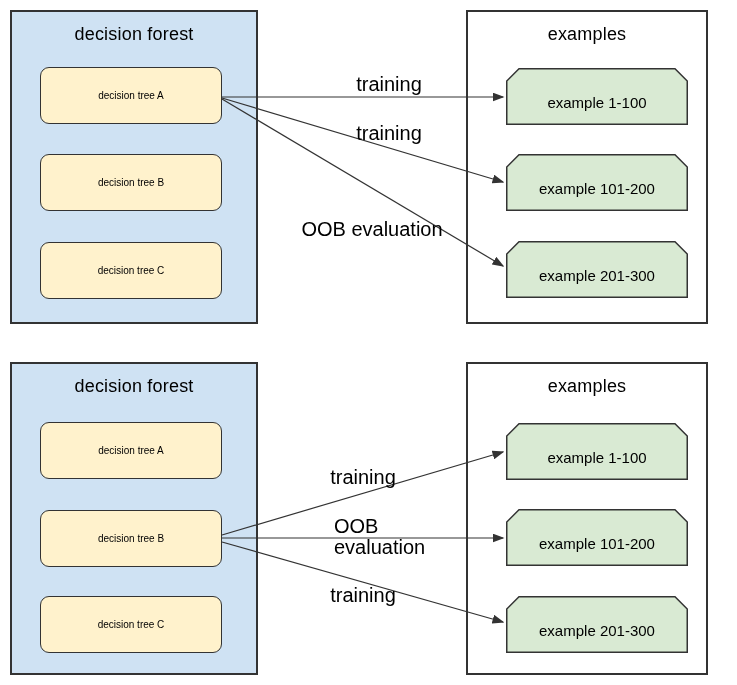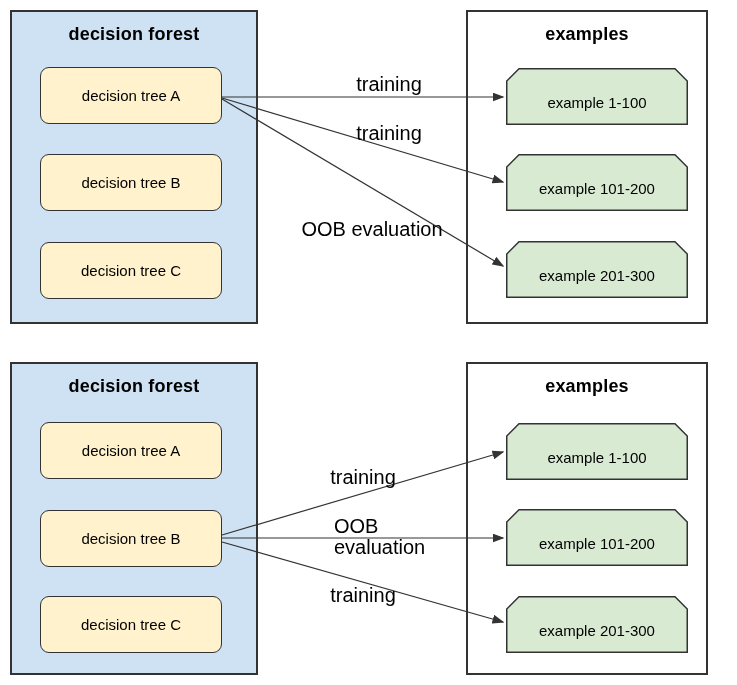--- a/index.html
+++ b/index.html
@@ -20,35 +20,35 @@
     position: absolute;
     box-sizing: border-box;
     border: 2px solid var(--border, #333333);
   }
   .forest-box { background: var(--forest-fill, #cfe2f3); }
   .examples-box { background: #ffffff; }
   .box-title {
     margin-top: 12px;
     text-align: center;
     font-size: 18px;
-    font-weight: bold;
+    font-weight: normal;
     letter-spacing: 0.2px;
   }
   .tree-node {
     position: absolute;
     box-sizing: border-box;
     width: 182px;
     height: 57px;
     background: var(--tree-fill, #fff2cc);
     border: 1.5px solid var(--border, #333333);
     border-radius: 9px;
     display: flex;
     align-items: center;
     justify-content: center;
-    font-size: 15px;
+    font-size: 10px;
   }
   .example-node {
     position: absolute;
     width: 182px;
     height: 68px;
   }
   .example-node svg {
     position: absolute;
     left: 0;
     top: 0;

